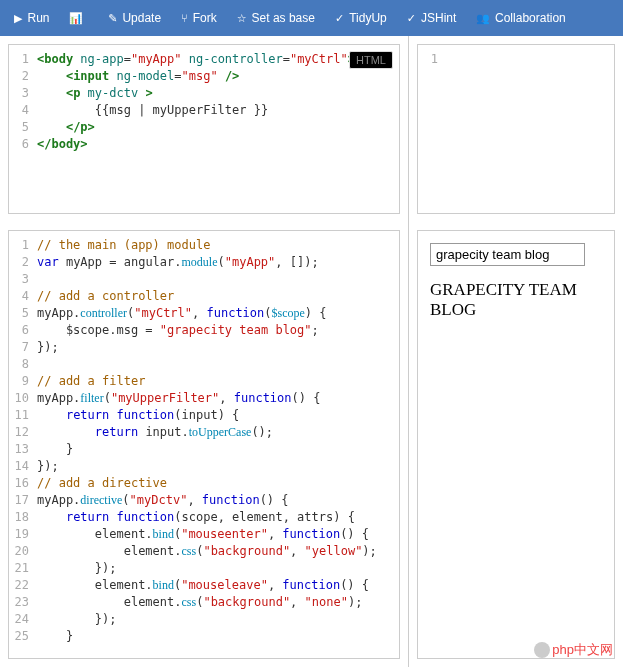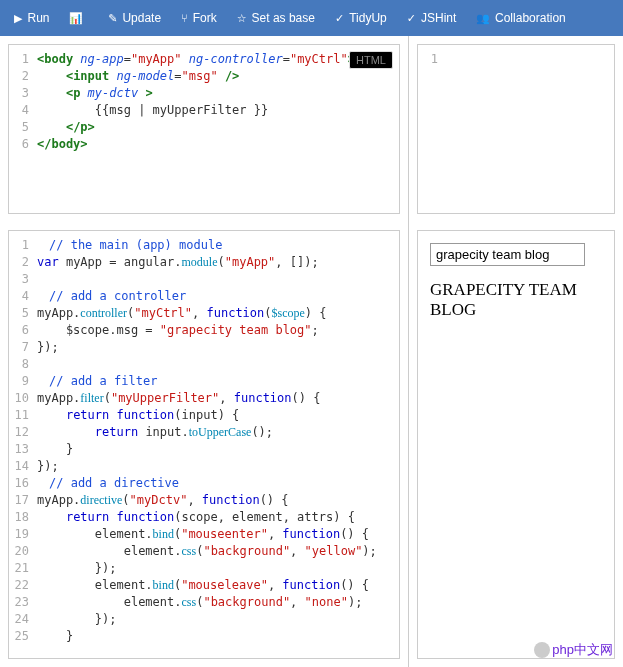--- a/index.html
+++ b/index.html
@@ -14,29 +14,29 @@
 .pane-top-left { height: 170px; }
 .pane-bottom-left { flex: 1; }
 .pane-top-right { height: 170px; }
 .pane-bottom-right { flex: 1; padding: 12px; }
 .badge { position: absolute; top: 6px; right: 6px; border: 1px solid #ddd; background: #000000; color: #888; font-size: 11px; padding: 2px 6px; border-radius: 2px; }
 .code { font-family: Consolas, Monaco, monospace; font-size: 12px; line-height: 17px; padding: 6px 0; }
 .line { display: flex; }
 .ln { width: 28px; text-align: right; color: #aaa; padding-right: 8px; user-select: none; flex-shrink: 0; }
 .ct { white-space: pre; }
 .tag { color: #1e7b1e; font-weight: bold; }
-.attr { color: #1d4ed8; font-style: italic; }
+.attr { color: #0f766e; }
 .str { color: #c41a16; }
 .kw { color: #0000cc; }
-.com { color: #1d4ed8; margin-left: 12px; }
+.com { color: #a16207; }
 .fn { color: #0086b3; font-family: Liberation Serif, serif; }
 .pl { color: #333; }
 .result-input { border: 1px solid #999; padding: 3px 5px; font-size: 13px; width: 155px; margin-bottom: 14px; font-family: Arial; }
 .result-text { font-family: "Times New Roman", serif; font-size: 17px; }
-.watermark { position: absolute; bottom: 8px; right: 10px; color: #6d28d9; font-size: 13px; font-family: sans-serif; display:flex; align-items:center; gap:2px;}
+.watermark { position: absolute; bottom: 8px; right: 10px; color: #ef4444; font-size: 13px; font-family: sans-serif; display:flex; align-items:center; gap:2px;}
 .wm-ico { width:16px; height:16px; background:#ccc; border-radius:50%; display:inline-block;}
 </style>
 </head>
 <body>
 
 <div class="toolbar" id="toolbar">
     <div class="tool-btn">
       <span class="ico">▶</span>
       <span>Run</span>
     </div>

